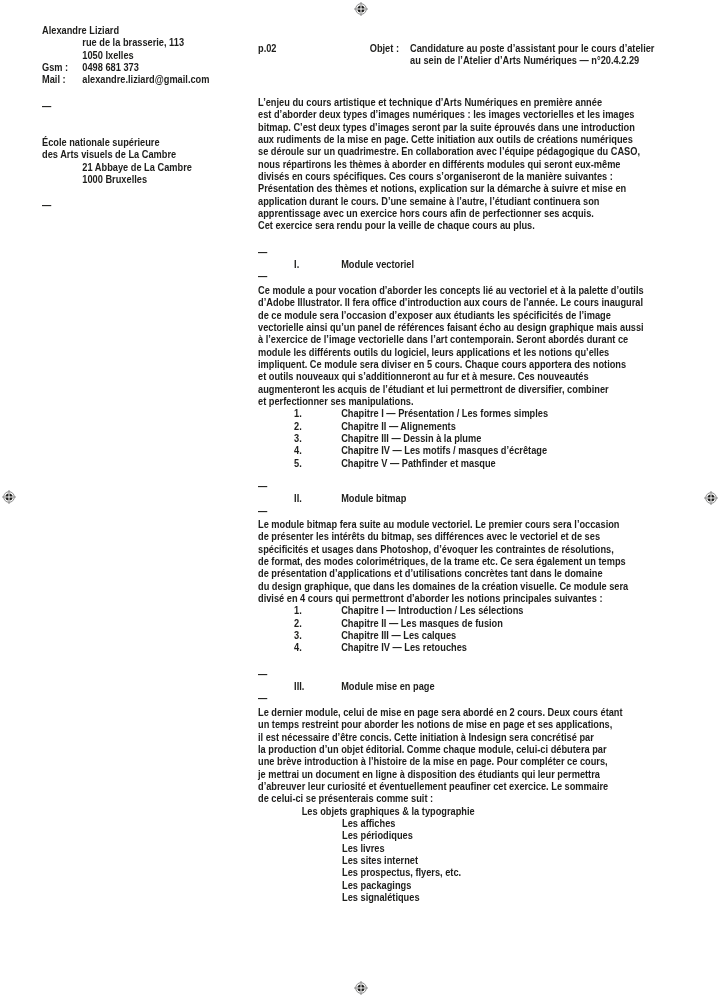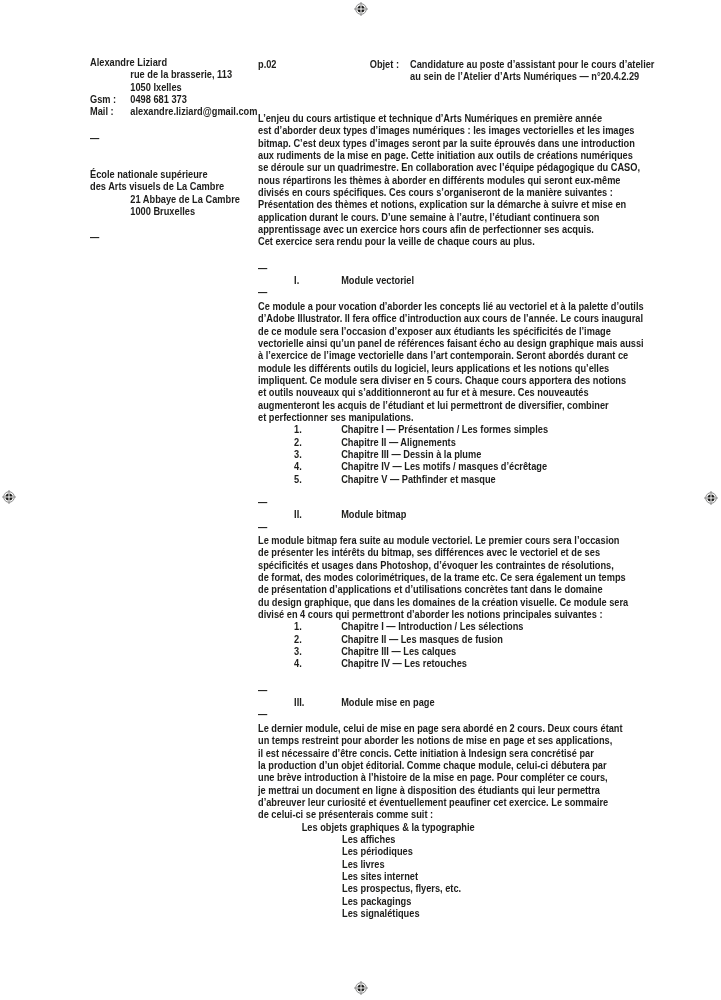--- a/index.html
+++ b/index.html
@@ -5,23 +5,23 @@
   * { margin: 0; padding: 0; box-sizing: border-box; }
   html, body { background: #ffffff; }
   body {
     width: 721px; height: 1000px; position: relative; overflow: hidden;
     font-family: "Liberation Sans", sans-serif;
     color: #1d1d1b;
     -webkit-font-smoothing: antialiased;
   }
   .col { position: absolute; font-weight: 700; font-size: 11px; line-height: 12.35px; }
   .condensed { transform: scaleX(0.84); transform-origin: 0 0; }
-  #left-col  { left: 42px;  top: 56px;  width: 215px; margin-left: 48px; }
+  #left-col  { left: 42px;  top: 24px;  width: 215px; }
   #left-col .condensed { width: 256px; }
-  #body-col  { left: 258px; top: 58px; width: 425px; }
+  #body-col  { left: 258px; top: 42px; width: 425px; }
   #body-col .condensed { width: 506px; }
   .lines { white-space: pre; }
   .indent { margin-left: 48px; }
   .lbl-row .lbl { display: inline-block; width: 48px; }
   .sep-dash { line-height: 12.35px; }
   .sep-top { margin-top: 14px; }
   .mt-block { margin-top: 24px; }
   
   .objet-row { position: relative; min-height: 25px; }
   .page-num { position: absolute; left: 0; top: 0; }

